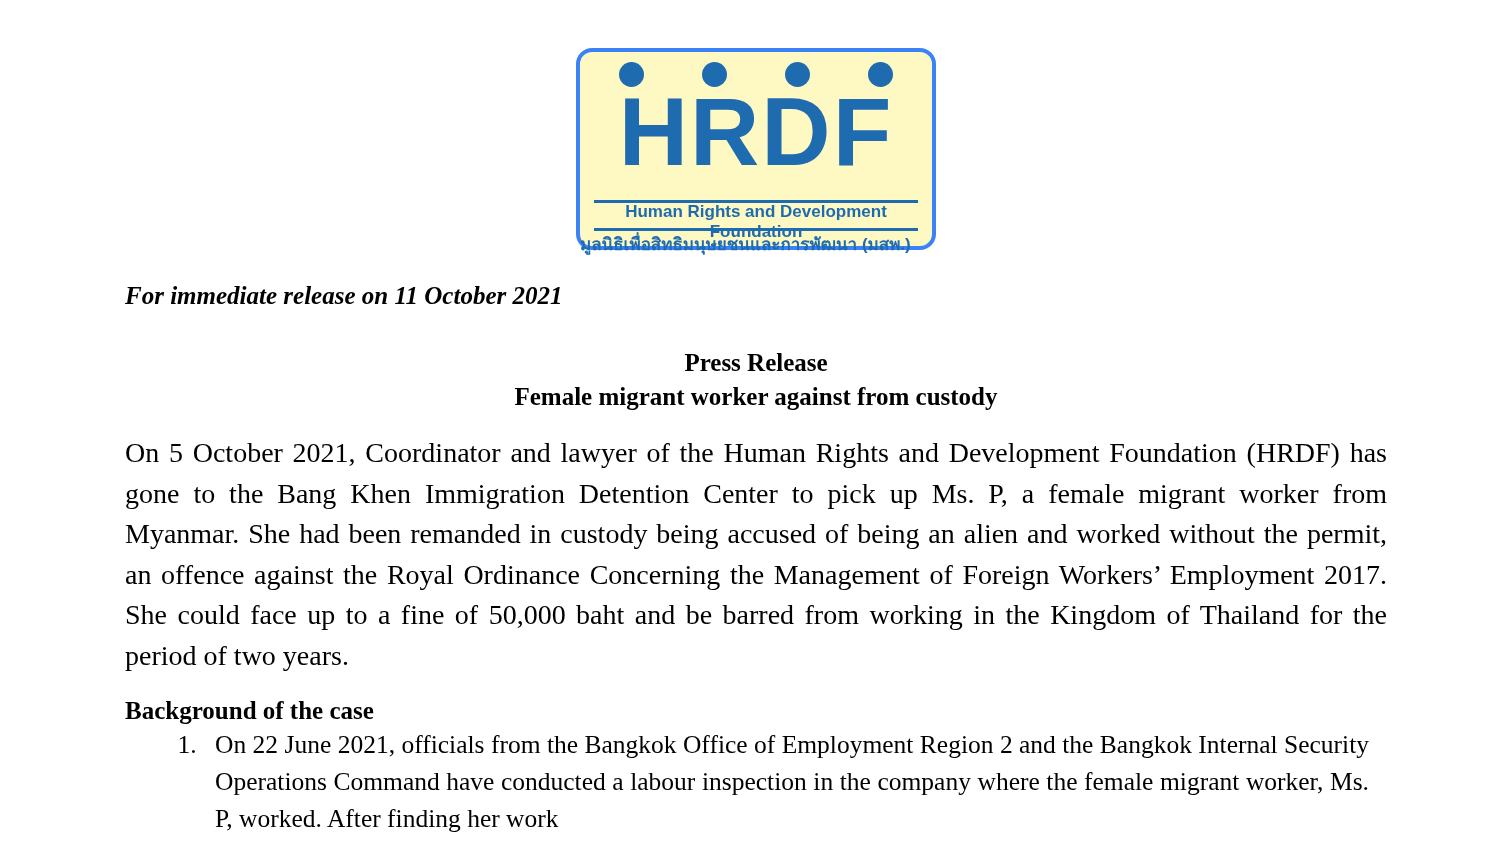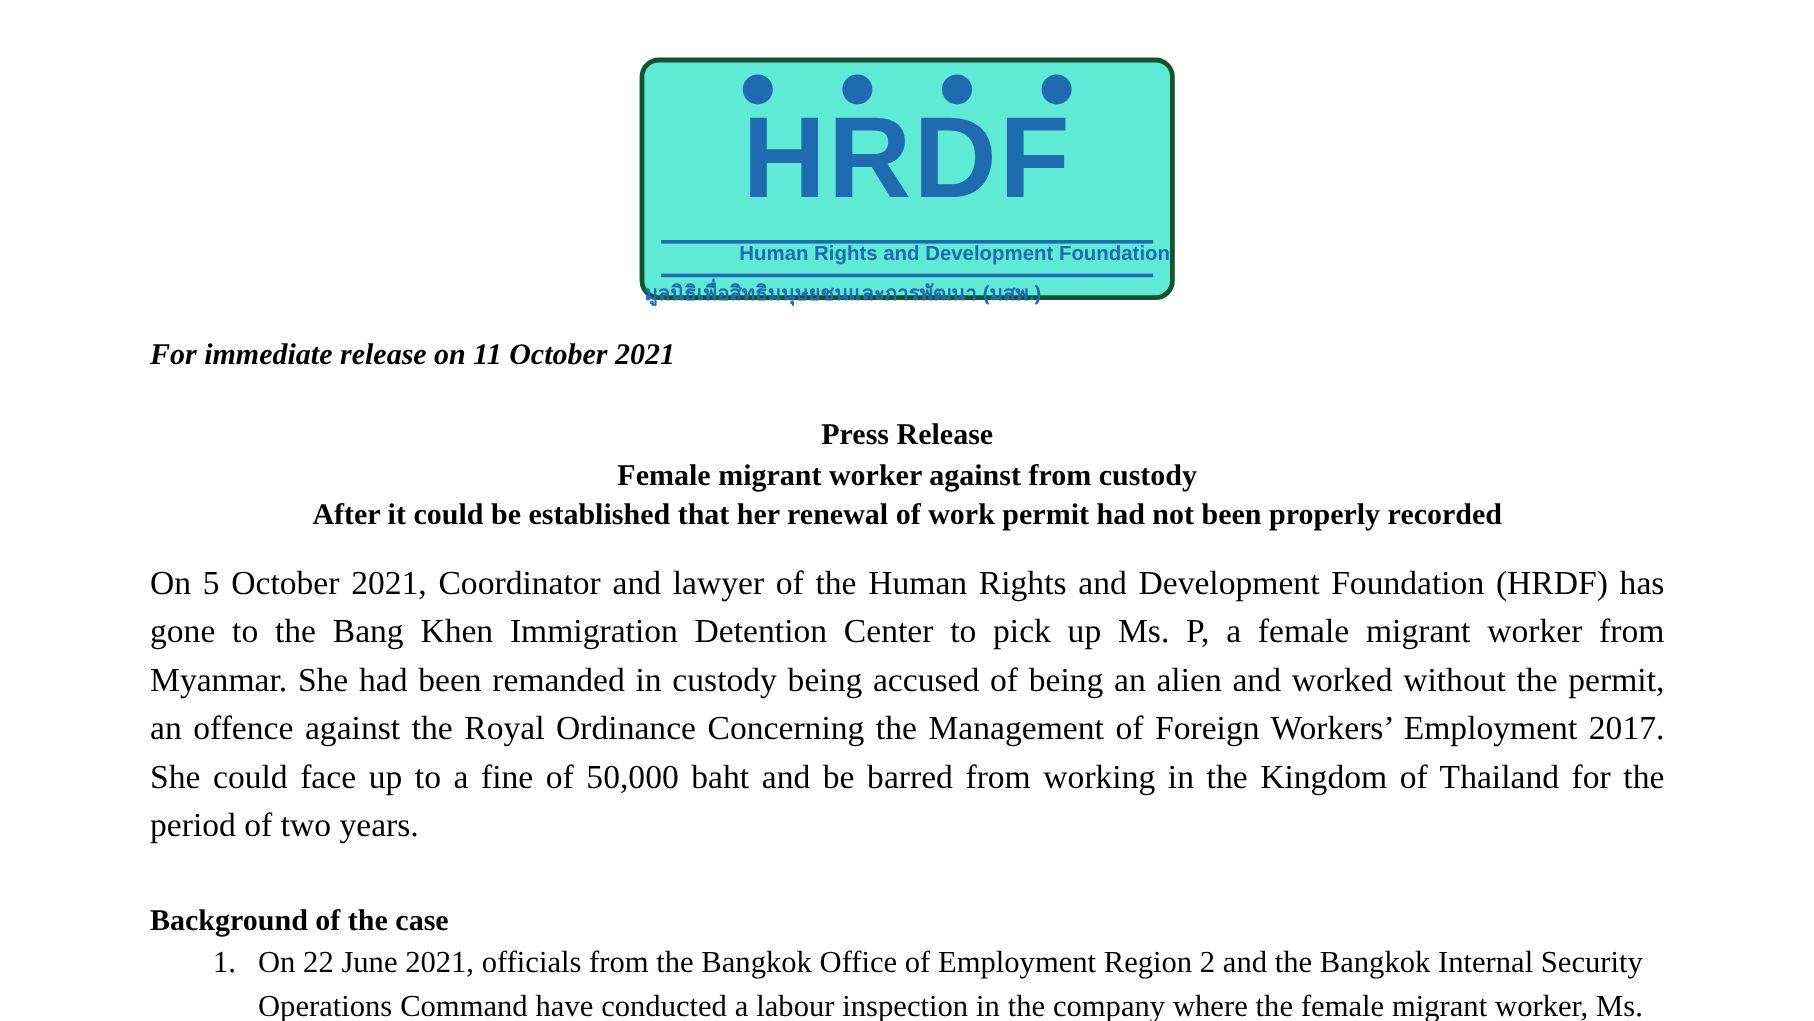--- a/index.html
+++ b/index.html
@@ -23,27 +23,27 @@
     padding: 0 125px;
   }
 
   
   .logo-wrap {
     display: flex;
     justify-content: center;
     padding-top: 48px;
   }
   .logo-box {
-    width: 446px;
+    width: 360px;
     height: 202px;
-    border: 4px solid #14532d;
+    border: 4px solid #3b82f6;
     border-radius: 16px;
     box-sizing: border-box;
     position: relative;
-    background: #5eead4;
+    background: #fef9c3;
   }
   .logo-dots {
     position: absolute;
     top: 10px;
     left: 0;
     right: 0;
     display: flex;
     justify-content: center;
     gap: 58px;
   }
@@ -73,21 +73,21 @@
     height: 3px;
     background: #1f6bb0;
   }
   .logo-rule.r1 { top: 148px; }
   .logo-rule.r2 { top: 176px; }
   .logo-sub-en {
     position: absolute;
     top: 150px;
     left: 0;
     right: 0;
-    text-align: right;
+    text-align: center;
     font-family: "Liberation Sans", sans-serif;
     font-weight: bold;
     font-size: 17px;
     color: #1f6bb0;
   }
   .logo-sub-th {
     position: absolute;
     top: 178px;
     left: 0;
     right: 0;
@@ -112,21 +112,21 @@
     line-height: 1.34;
   }
   .body-para {
     margin-top: 20px;
     font-size: 28px;
     line-height: 1.45;
     text-align: justify;
     text-justify: inter-word;
   }
   .section-heading {
-    margin-top: 44px;
+    margin-top: 20px;
     font-size: 25px;
     font-weight: bold;
   }
   ol.case-list {
     margin: 2px 18px 0 0;
     padding-left: 78px;
     font-size: 25.5px;
     line-height: 1.45;
   }
   ol.case-list li {
@@ -154,21 +154,20 @@
       <div class="logo-rule r2"></div>
       <div class="logo-sub-th">มูลนิธิเพื่อสิทธิมนุษยชนและการพัฒนา  (มสพ.)</div>
     </div>
   </div>
 
   <div class="release-line">For immediate release on 11 October 2021</div>
 
   <div class="title-block">
     <div>Press Release</div>
     <div>Female migrant worker against from custody</div>
-    <div>After it could be established that her renewal of work permit had not been properly recorded</div>
   </div>
 
   <div class="body-para">On 5 October 2021, Coordinator and lawyer of the Human Rights and Development Foundation (HRDF) has gone to the Bang Khen Immigration Detention Center to pick up Ms. P, a female migrant worker from Myanmar. She had been remanded in custody being accused of being an alien and worked without the permit, an offence against the Royal Ordinance Concerning the Management of Foreign Workers’ Employment 2017. She could face up to a fine of 50,000 baht and be barred from working in the Kingdom of Thailand for the period of two years.</div>
 
   <div class="section-heading">Background of the case</div>
 
   <ol class="case-list">
     <li>On 22 June 2021, officials from the Bangkok Office of Employment Region 2 and the Bangkok Internal Security Operations Command have conducted a labour inspection in the company where the female migrant worker, Ms. P, worked. After finding her work</li>
   </ol>
 

